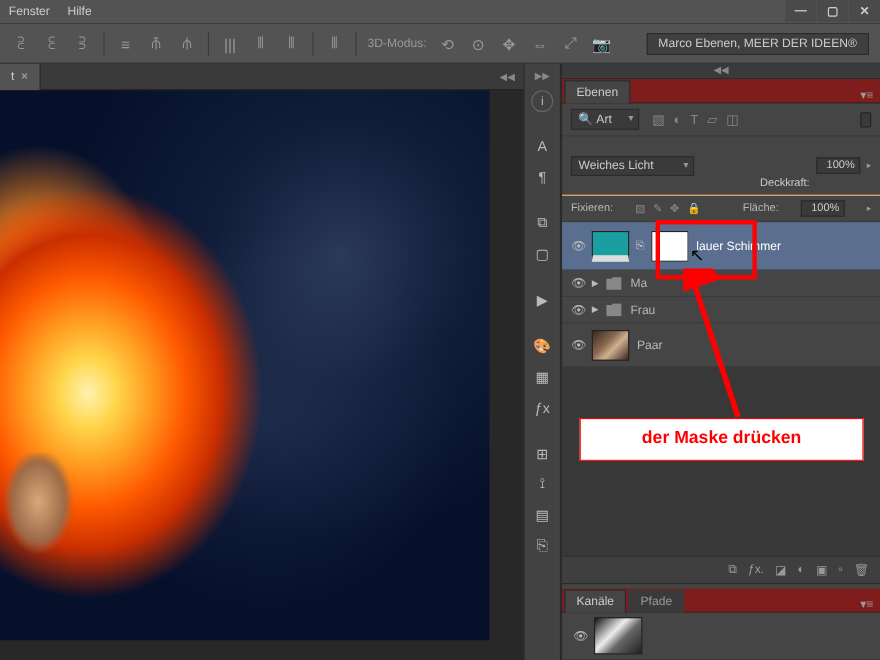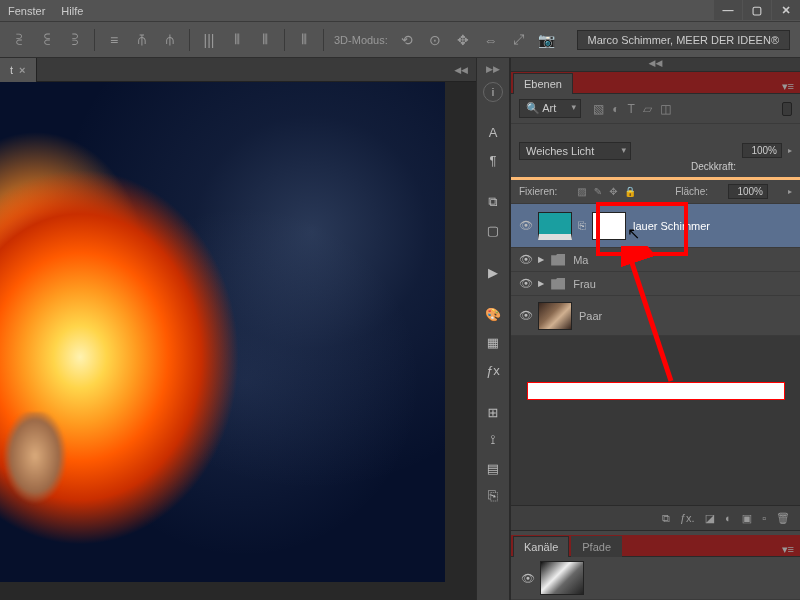--- a/index.html
+++ b/index.html
@@ -44,21 +44,21 @@
   .panel-tab { padding: 4px 10px; color: #ccc; background: #454545; border: 1px solid #2a2a2a; border-bottom: none; margin-left: 2px; font-size: 11px; position:relative; top:1px;}
   .panel-tab.inactive { background: #3a3a3a; color:#999; border-color:transparent;}
   .panel-menu { margin-left:auto; padding:0 6px; color:#999;}
   
   .layers-head { padding: 5px 8px; display: flex; align-items: center; gap: 4px; border-bottom: 1px solid #3a3a3a; }
   .dropdown { background: #3a3a3a; border: 1px solid #2a2a2a; padding: 2px 16px 2px 6px; color: #ccc; font-size: 11px; position: relative; }
   .dropdown::after { content: "▾"; position: absolute; right: 4px; top: 2px; font-size: 9px; color:#999;}
   .filter-icons { display: flex; gap: 8px; margin-left: 8px; }
   .filter-icons span { color: #888; font-size: 12px; }
   
-  .blend-row { padding: 5px 8px; display: flex; align-items: center; gap: 6px; border-bottom: 3px solid #fdba74; }
+  .blend-row { padding: 5px 8px; display: flex; align-items: center; gap: 6px; border-bottom: 1px solid #fdba74; }
   .blend-row .lbl { color: #ccc; font-size: 10px; margin-top: 32px; }
   .pct-box { background: #3a3a3a; border: 1px solid #2a2a2a; padding: 1px 4px; color: #ccc; font-size: 10px; width: 40px; text-align: right; }
   .tri { font-size:8px; color:#999; }
   
   .lock-row { padding: 4px 8px; display: flex; align-items: center; gap: 20px; border-bottom: 1px solid #3a3a3a; font-size: 10px; }
   .lock-row .lock-icons { display: flex; gap: 7px; color: #888; }
   
   .layer-list { flex: 0 0 auto; }
   .layer-row { display: flex; align-items: center; padding: 3px 6px; border-bottom: 1px solid #3a3a3a; min-height: 34px; position: relative; }
   .layer-row.selected { background: #5a6f8f; color: #fff; }
@@ -119,21 +119,21 @@
   <span class="opt-sep"></span>
   <span class="opt-icon">⦀</span>
   <span class="opt-sep"></span>
   <span class="mode-label">3D-Modus:</span>
   <span class="opt-icon">⟲</span>
   <span class="opt-icon">⊙</span>
   <span class="opt-icon">✥</span>
   <span class="opt-icon">⇔</span>
   <span class="opt-icon">⤢</span>
   <span class="opt-icon">📷</span>
-  <div class="brand-box">Marco Schimmer, MEER DER IDEEN®</div>
+  <div class="brand-box">Marco Ebenen, MEER DER IDEEN®</div>
 </div>
 
 <div class="main">
 
   <div class="canvas-wrap">
     <div class="doc-tab-bar">
       <div class="doc-tab">
         <span>t</span>
         <span class="x">×</span>
       </div>
@@ -235,20 +235,21 @@
         <span class="layer-name">Paar</span>
       </div>
 
       <div class="red-box" style="left:85px; top:-2px; width:92px; height:54px;"></div>
       <span class="cursor-hand" style="left:116px; top:20px;">↖</span>
     </div>
 
     <div class="spacer" style="position:relative">
 
       <div class="annotation" style="left:16px; top:46px; width:258px;">
+        <div>der Maske drücken</div>
       </div>
 
       <svg class="arrow-svg" style="left:110px; top:-90px; width:80px; height:140px;">
         <defs>
             <marker id="ah" markerWidth="12" markerHeight="12" refX="2" refY="5" orient="auto">
               <polygon points="0 0, 12 5, 0 10" fill="#f00"></polygon>
             </marker>
           </defs>
         <line x1="50" y1="135" x2="8" y2="8" stroke="#f00" stroke-width="5" marker-end="url(#ah)"></line>
       </svg>

